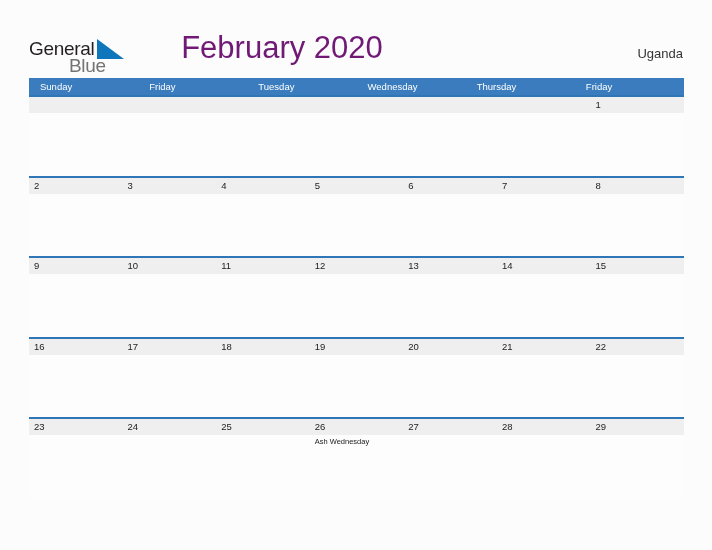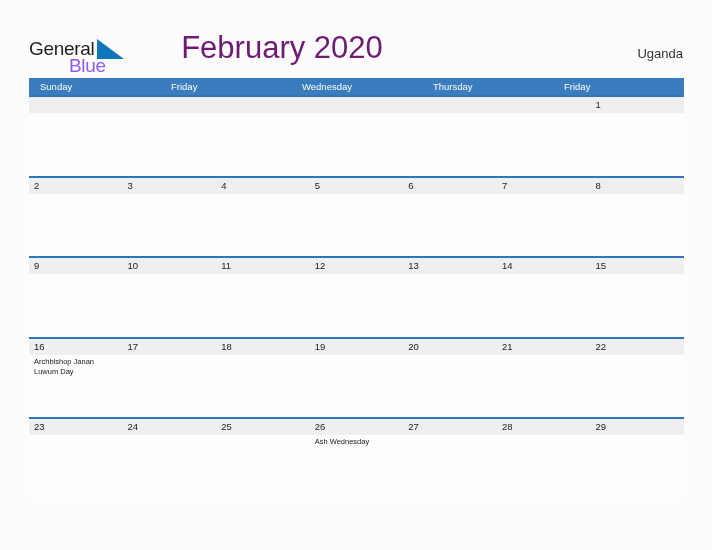--- a/index.html
+++ b/index.html
@@ -51,21 +51,21 @@
     left: 68px;
     top: 0px;
     width: 27px;
     height: 20px;
   }
   .logo-blue {
     position: absolute;
     left: 40px;
     top: 17px;
     font-size: 19px;
-    color: #8b5cf6;
+    color: #737373;
     letter-spacing: -0.3px;
     line-height: 20px;
     font-family: "Liberation Sans", sans-serif;
   }
   .title {
     position: absolute;
     left: 0;
     top: 30px;
     width: 564px;
     text-align: center;
@@ -179,20 +179,21 @@
 
     <div class="country">Uganda</div>
 
   </div>
 
   <div class="calendar">
 
     <div class="weekday-row">
       <div class="weekday-cell">Sunday</div>
       <div class="weekday-cell">Friday</div>
+      <div class="weekday-cell">Tuesday</div>
       <div class="weekday-cell">Wednesday</div>
       <div class="weekday-cell">Thursday</div>
       <div class="weekday-cell">Friday</div>
     </div>
 
     <div class="week-row">
       <div class="date-band">
         <div class="day-cell">
             <span class="day-num"></span>
           </div>
@@ -357,23 +358,20 @@
           </div>
         <div class="day-cell">
             <span class="day-num">21</span>
           </div>
         <div class="day-cell">
             <span class="day-num">22</span>
           </div>
       </div>
       <div class="events-band">
         <div class="event-cell">
-            <span class="event-text">Archbishop Janan Luwum Day</span>
-          </div>
-        <div class="event-cell">
             <span class="event-text"></span>
           </div>
         <div class="event-cell">
             <span class="event-text"></span>
           </div>
         <div class="event-cell">
             <span class="event-text"></span>
           </div>
         <div class="event-cell">
             <span class="event-text"></span>

